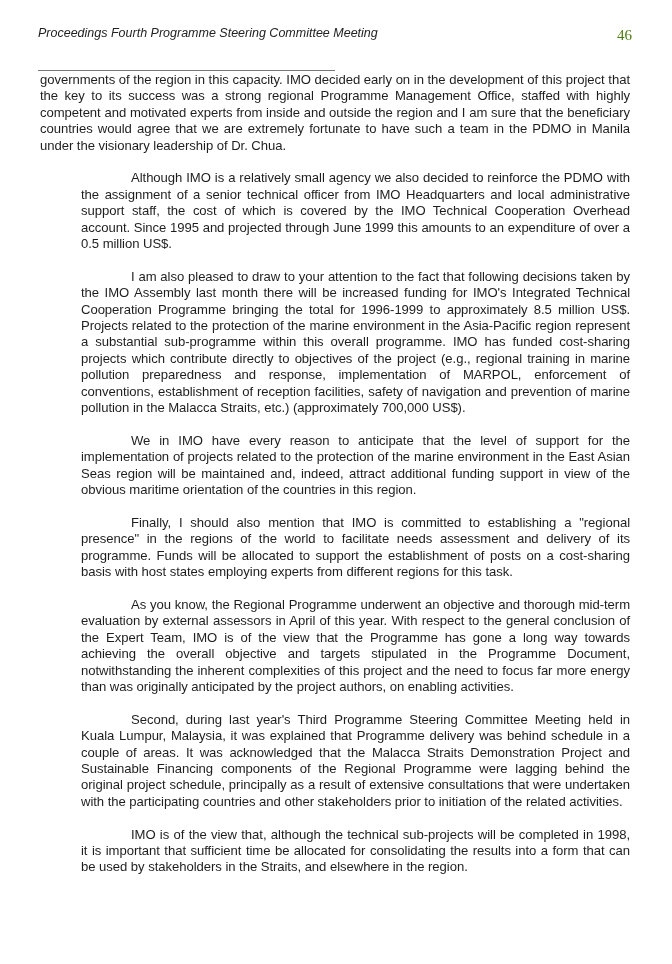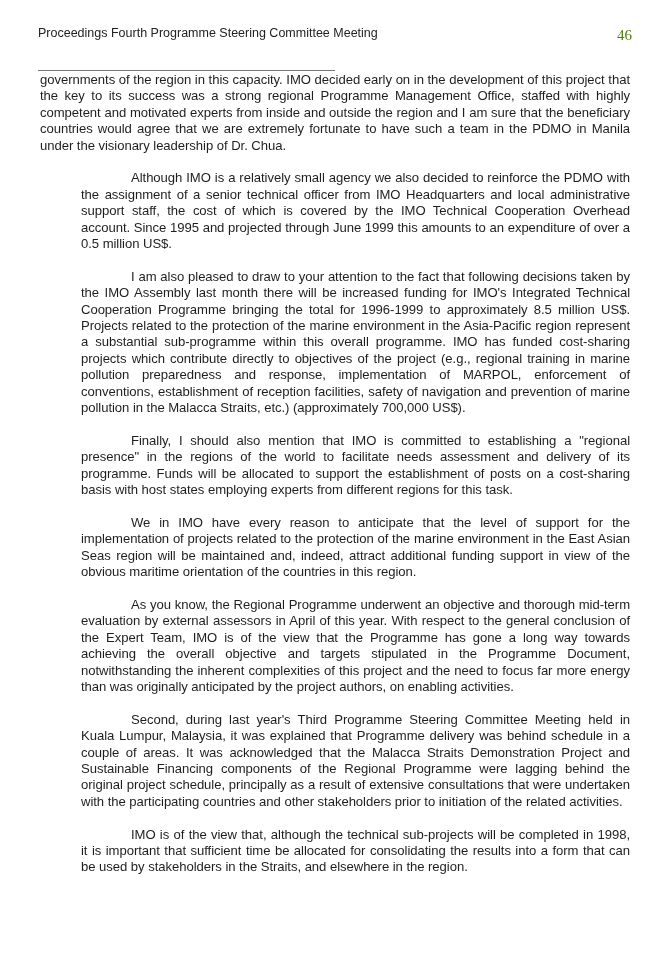--- a/index.html
+++ b/index.html
@@ -2,21 +2,21 @@
 <html><head>
 <meta charset="utf-8">
 <style>
   html, body { margin: 0; padding: 0; background: #ffffff; }
   body {
     width: 672px; height: 964px; overflow: hidden; position: relative;
     font-family: "Liberation Sans", sans-serif; color: #1e1e1e;
   }
   .header {
     position: absolute; left: 38px; top: 25px; width: 600px;
-    font-size: 12.5px; line-height: 16px; color: #222;
+    font-style: italic; font-size: 12.5px; line-height: 16px; color: #222;
   }
   .page-num {
     position: absolute; right: 40px; top: 27px;
     font-family: Liberation Serif, serif; font-size: 15px; color: #4d7c0f;
   }
   .rule {
     position: absolute; left: 38px; top: 70px; width: 297px; height: 0;
     border-top: 1px solid #777;
   }
   .body-text {
@@ -33,18 +33,18 @@
 <div class="header">
   <div>Proceedings Fourth Programme Steering Committee Meeting</div>
 </div>
 <div class="page-num">46</div>
 <div class="rule"></div>
 
 <div class="body-text">
   <p>governments of the region in this capacity.  IMO decided early on in the development of this project that the key to its success was a strong regional Programme Management Office, staffed with highly competent and motivated experts from inside and outside the region and I am sure that the beneficiary countries would agree that we are extremely fortunate to have such a team in the PDMO in Manila under the visionary leadership of Dr. Chua.</p>
   <p class="indent">Although IMO is a relatively small agency we also decided to reinforce the PDMO with the assignment of a senior technical officer from IMO Headquarters and local administrative support staff, the cost of which is covered by the IMO Technical Cooperation Overhead account.  Since 1995 and projected through June 1999 this amounts to an expenditure of over a 0.5 million US$.</p>
   <p class="indent">I am also pleased to draw to your attention to the fact that following decisions taken by the IMO Assembly last month there will be increased funding for IMO's Integrated Technical Cooperation Programme bringing the total for 1996-1999 to approximately 8.5 million US$.  Projects related to the protection of the marine environment in the Asia-Pacific region represent a substantial sub-programme within this overall programme.  IMO has funded cost-sharing projects which contribute directly to objectives of the project (e.g., regional training in marine pollution preparedness and response, implementation of MARPOL, enforcement of conventions, establishment of reception facilities, safety of navigation and prevention of marine pollution in the Malacca Straits, etc.) (approximately 700,000 US$).</p>
+  <p class="indent">We in IMO have every reason to anticipate that the level of support for the implementation of projects related to the protection of the marine environment in the East Asian Seas region will be maintained and, indeed, attract additional funding support in view of the obvious maritime orientation of the countries in this region.</p>
   <p class="indent">Finally, I should also mention that IMO is committed to establishing a "regional presence" in the regions of the world to facilitate needs assessment and delivery of its programme.  Funds will be allocated to support the establishment of posts on a cost-sharing basis with host states employing experts from different regions for this task.</p>
-  <p class="indent">We in IMO have every reason to anticipate that the level of support for the implementation of projects related to the protection of the marine environment in the East Asian Seas region will be maintained and, indeed, attract additional funding support in view of the obvious maritime orientation of the countries in this region.</p>
   <p class="indent">As you know, the Regional Programme underwent an objective and thorough mid-term evaluation by external assessors in April of this year.  With respect to the general conclusion of the Expert Team, IMO is of the view that the Programme has gone a long way towards achieving the overall objective and targets stipulated in the Programme Document, notwithstanding the inherent complexities of this project and the need to focus far more energy than was originally anticipated by the project authors, on enabling activities.</p>
   <p class="indent">Second, during last year's Third Programme Steering Committee Meeting held in Kuala Lumpur, Malaysia, it was explained that Programme delivery was behind schedule in a couple of areas.  It was acknowledged that the Malacca Straits Demonstration Project and Sustainable Financing components of the Regional Programme were lagging behind the original project schedule, principally as a result of extensive consultations that were undertaken with the participating countries and other stakeholders prior to initiation of the related activities.</p>
   <p class="indent">IMO is of the view that, although the technical sub-projects will be completed in 1998, it is important that sufficient time be allocated for consolidating the results into a form that can be used by stakeholders in the Straits, and elsewhere in the region.</p>
 </div>
 
 </body></html>

